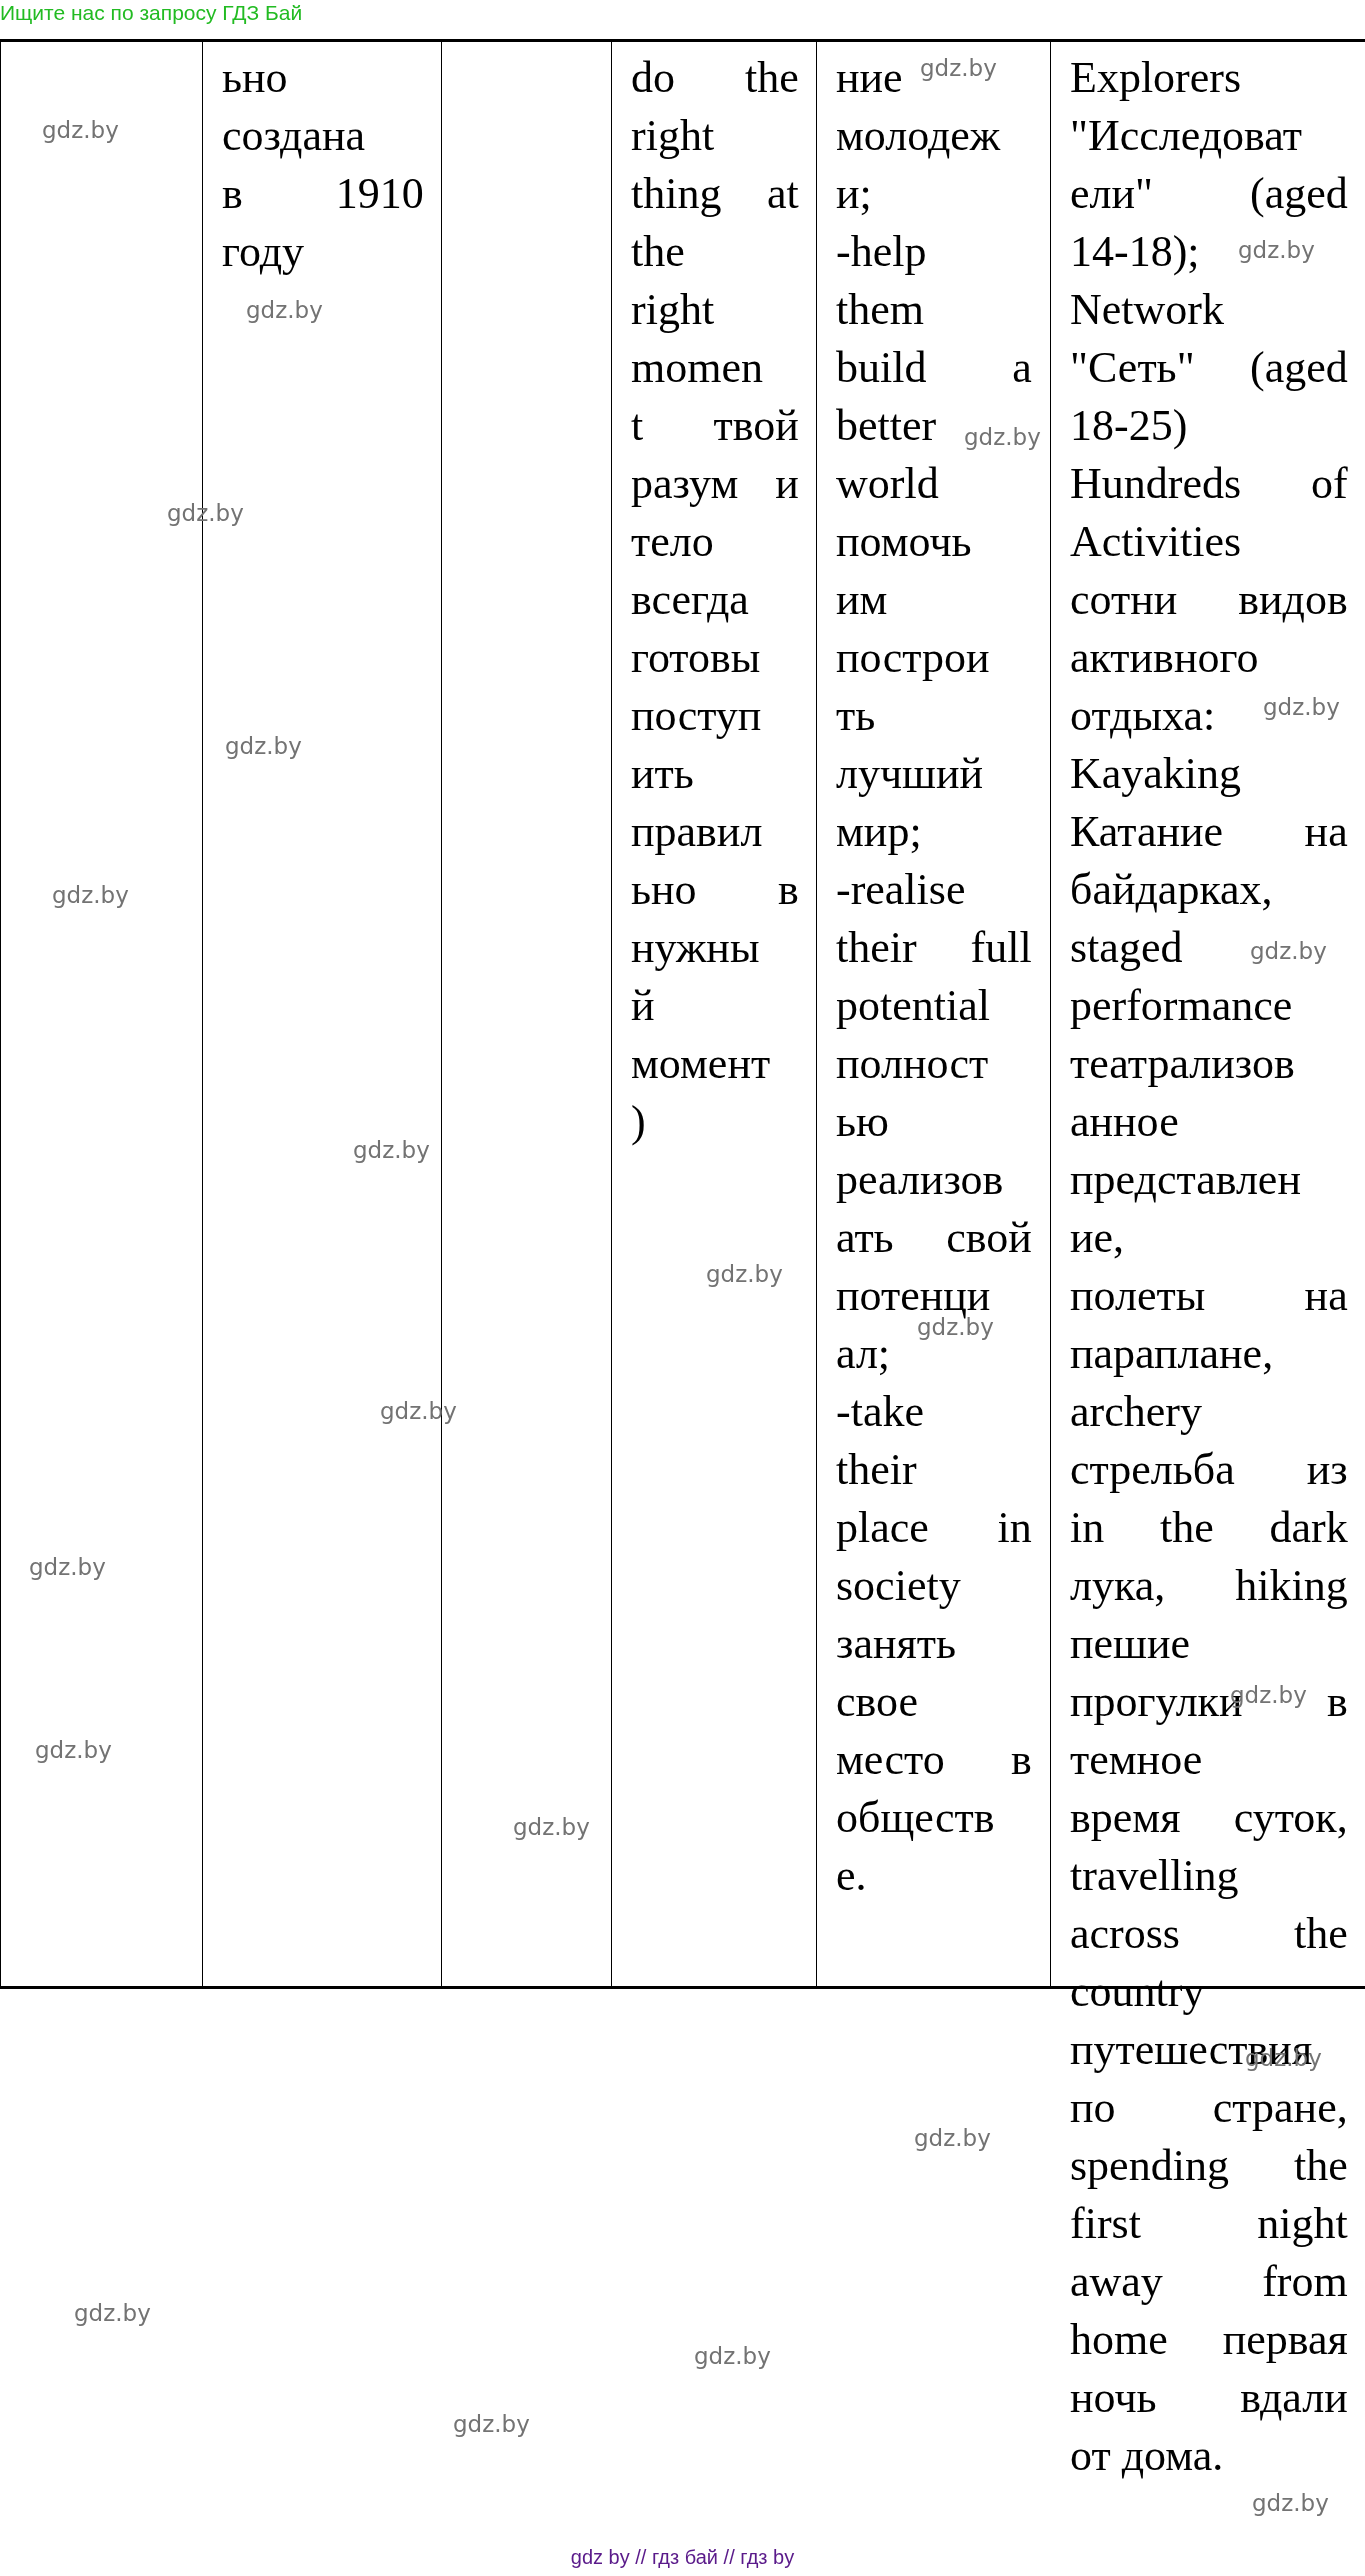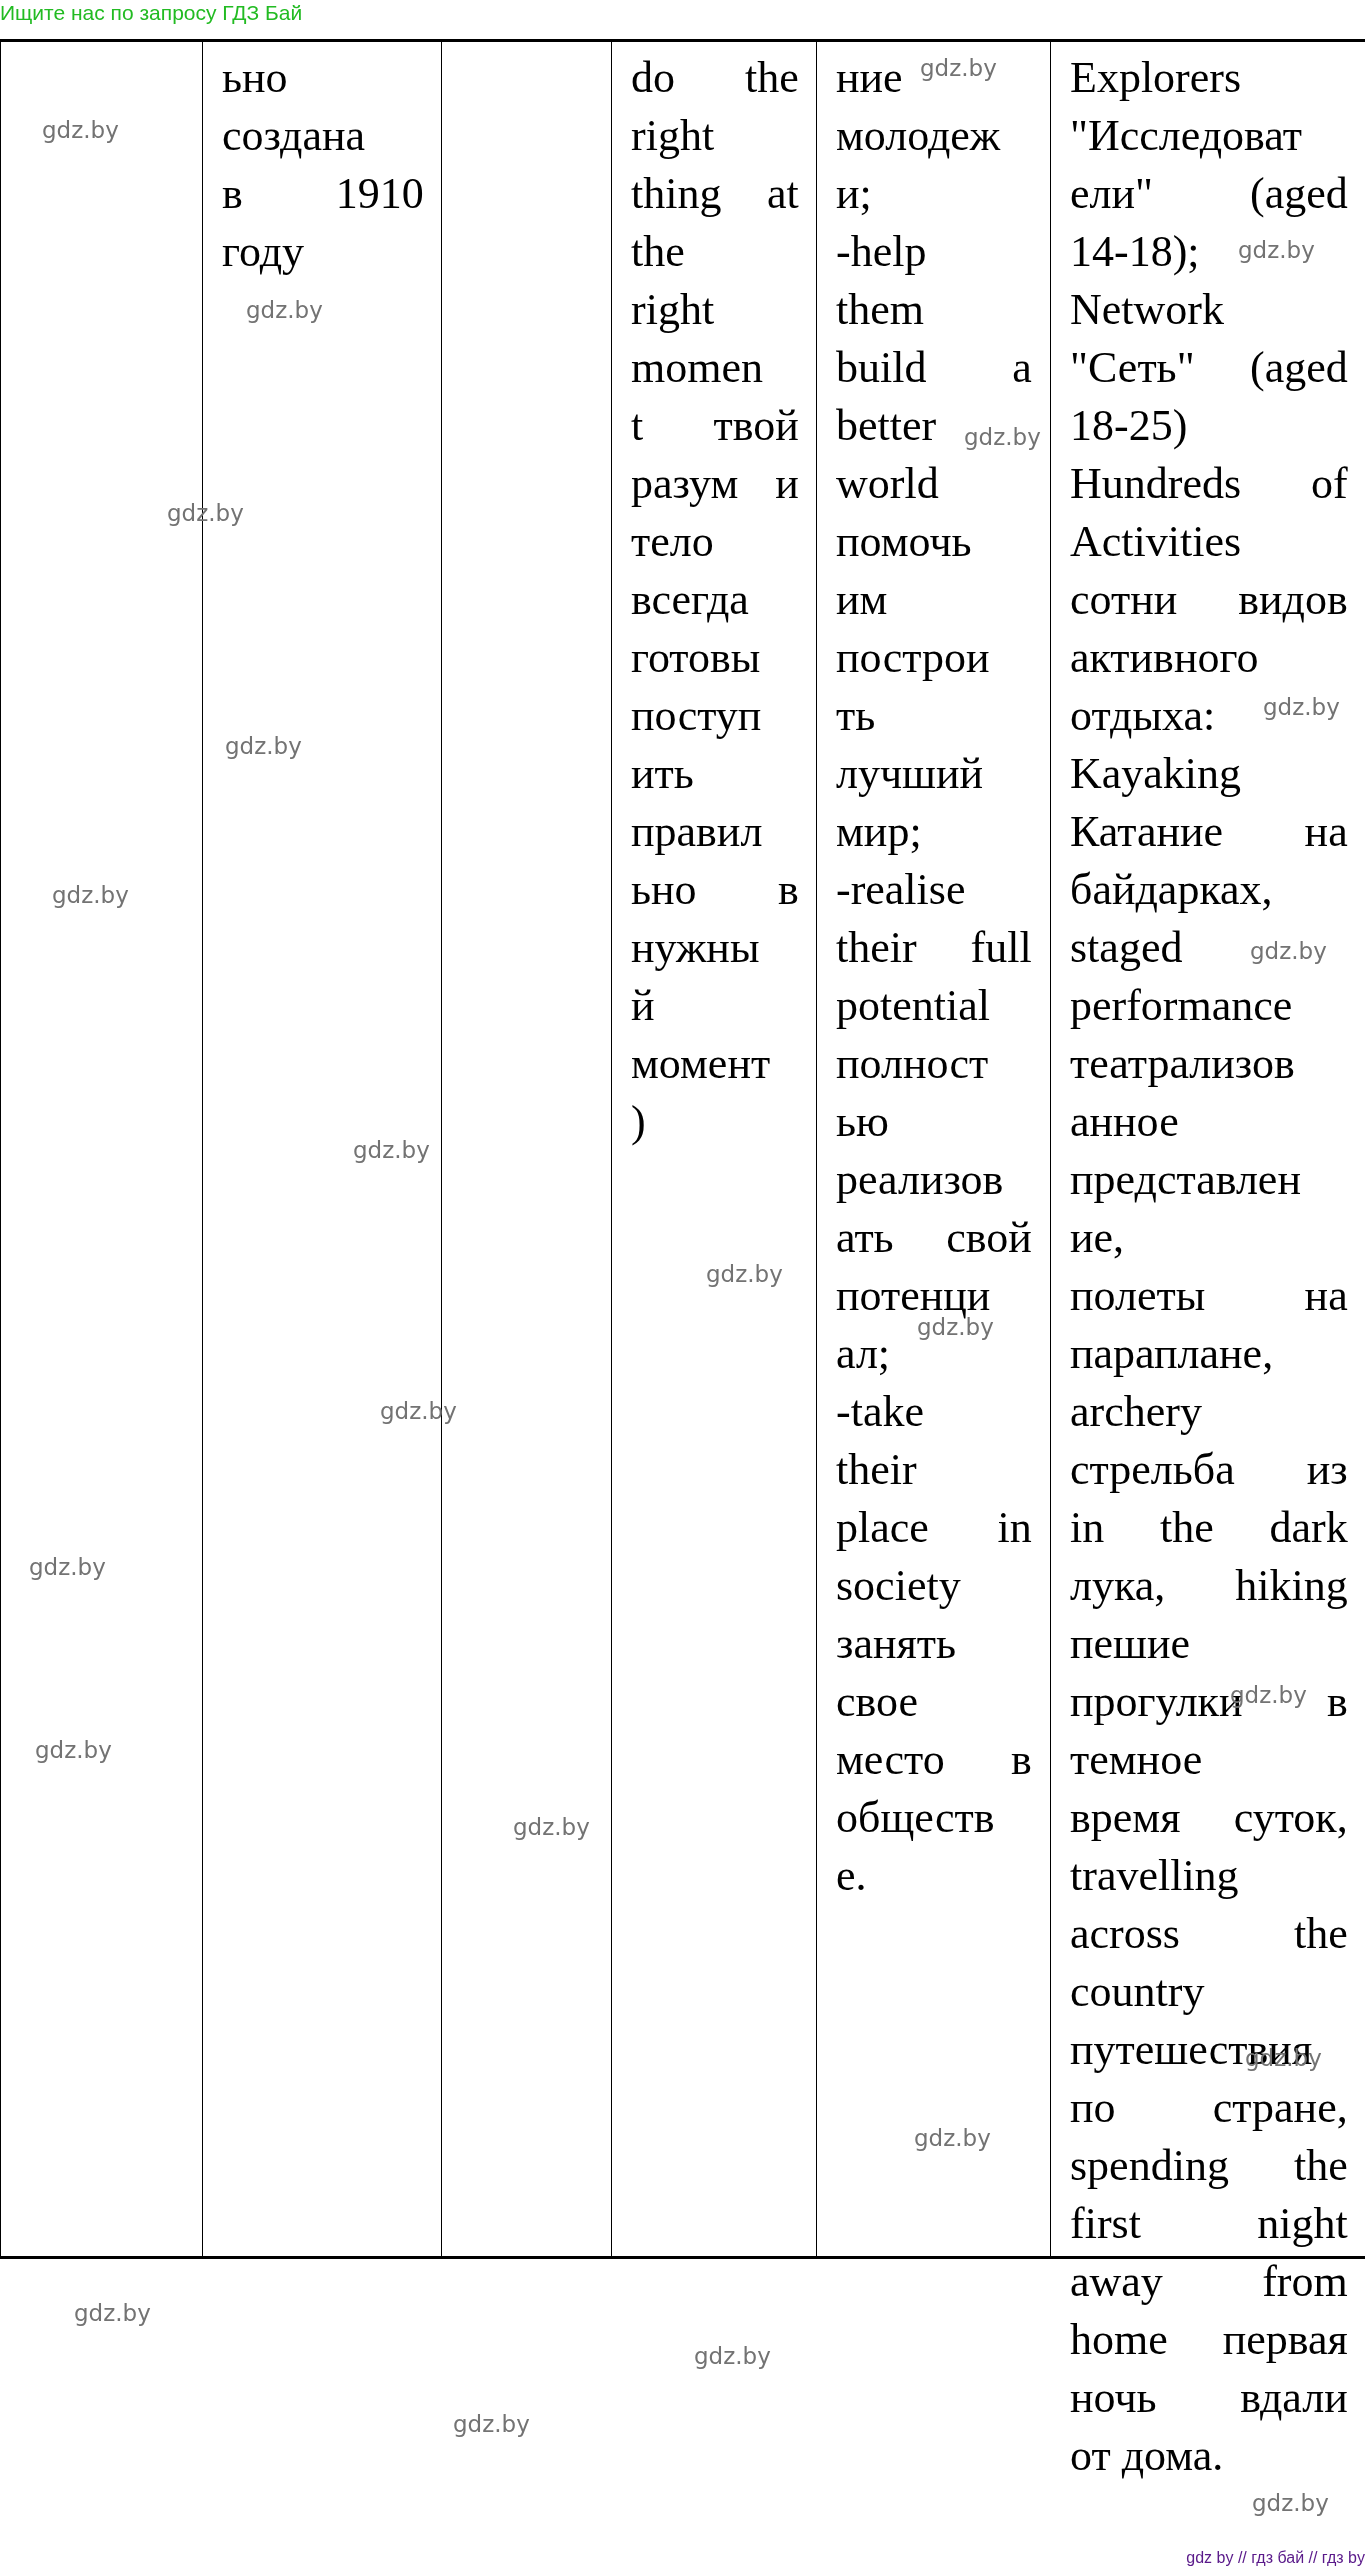--- a/index.html
+++ b/index.html
@@ -4,25 +4,25 @@
 <style>
   html, body { margin: 0; padding: 0; background: #ffffff; }
   body { width: 1365px; height: 2576px; position: relative; overflow: hidden; }
   .top-note {
     position: absolute; left: 0; top: 0; width: 1365px; height: 40px;
     color: #22bb22;
     font-family: "Liberation Sans", sans-serif; font-size: 21px; line-height: 26px;
   }
   .bottom-note {
     position: absolute; left: 0; top: 2542px; width: 1365px; height: 34px;
-    text-align: right; color: #5a1a8a;
-    font-family: "Liberation Sans", sans-serif; font-size: 16px; line-height: 31px;
+    text-align: center; color: #5a1a8a;
+    font-family: "Liberation Sans", sans-serif; font-size: 20px; line-height: 31px;
   }
   .table {
-    position: absolute; left: 0; top: 39px; width: 1365px; height: 2220px;
+    position: absolute; left: 0; top: 39px; width: 1365px; height: 1950px;
     border-top: 3.5px solid #000; border-bottom: 3.5px solid #000;
     box-sizing: border-box;
   }
   .col {
     position: absolute; top: 0; bottom: 0; box-sizing: border-box;
     border-left: 1.7px solid #000;
   }
   .col.last { border-right: 1.7px solid #000; padding-left: 45px; }
   .cell-text {
     position: absolute; top: 7px; left: 19px; right: 17.3px;

